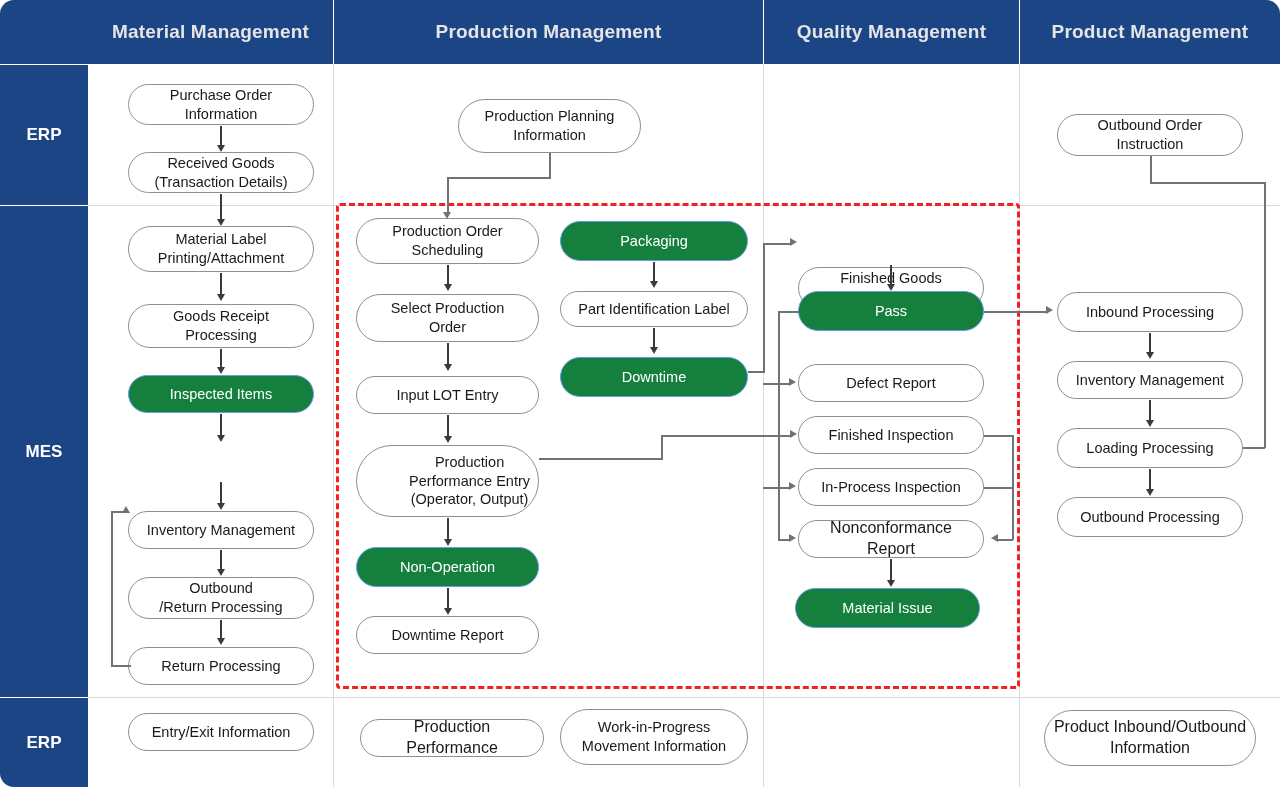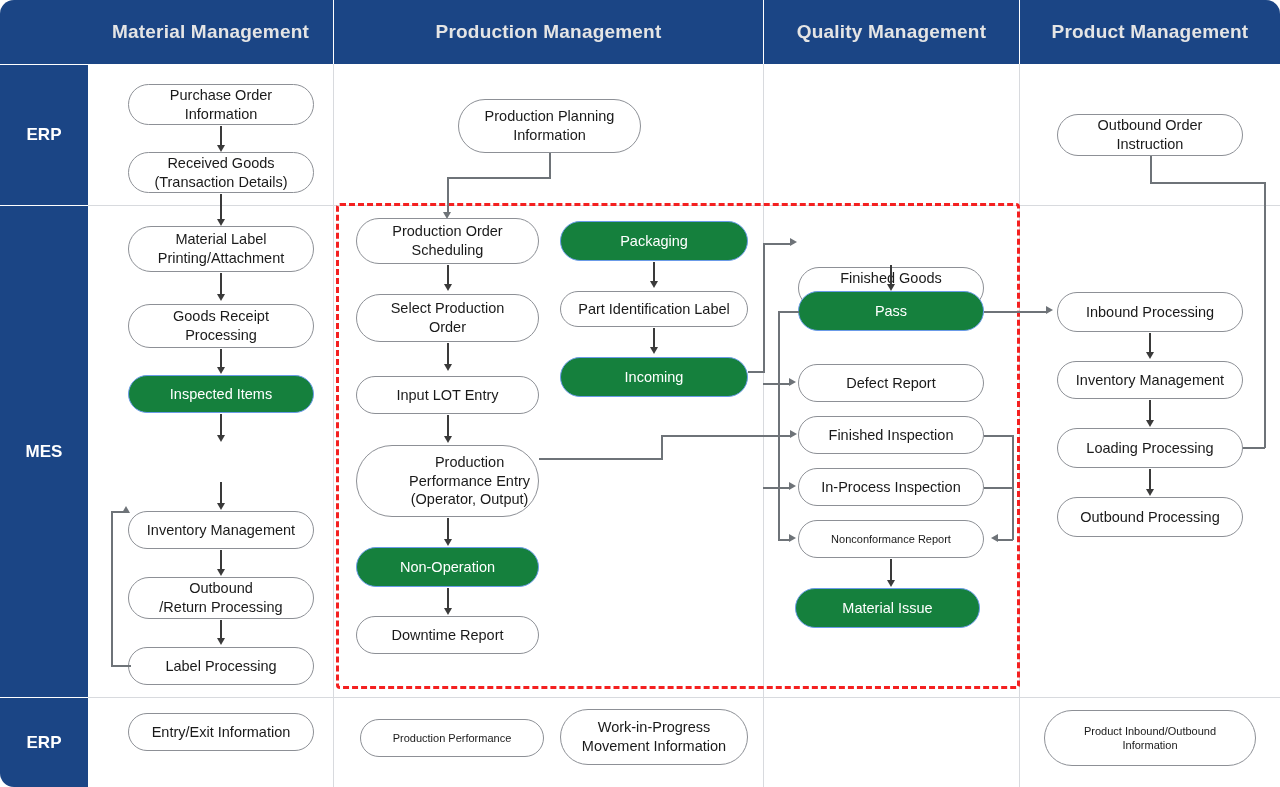--- a/index.html
+++ b/index.html
@@ -57,21 +57,21 @@
     text-align: center;
     font-size: 14.5px;
     line-height: 1.3;
     padding: 4px 8px;
   }
   .node.blue {
     background: #15803d;
     border-color: #6B9BE8;
     color: #ffffff;
   }
-  .node.sm { font-size: 11px; }
+  .node.sm { font-size: 16px; }
 
   
   .conn { position: absolute; background: #6e7378; }
   .conn.v { width: 1.6px; }
   .conn.h { height: 1.6px; }
   .conn.thick.v { width: 2.2px; }
   .conn.thick.h { height: 2.2px; }
 
   
   .arrow-down {
@@ -200,21 +200,21 @@
   </div>
   <div class="node" style="left:128px; top:577px; width:186px; height:42px;">
     <span style="white-space:pre-line">Outbound
 /Return Processing</span>
   </div>
   <div class="arrow-down" style="left:214px; top:620px; height:25px;">
     <div class="shaft"></div>
       <div class="head"></div>
   </div>
   <div class="node" style="left:128px; top:647px; width:186px; height:38px;">
-    <span style="white-space:pre-line">Label Processing</span>
+    <span style="white-space:pre-line">Return Processing</span>
   </div>
 
   <div class="conn h" style="left:111px; top:665px; width:20px;"></div>
   <div class="conn v" style="left:111px; top:512px; height:154px;"></div>
   <div class="conn h" style="left:111px; top:511px; width:16px;"></div>
   <div class="ah up" style="left:122px; top:506px;"></div>
 
   <div class="node" style="left:458px; top:99px; width:183px; height:54px;">
     <span style="white-space:pre-line">Production Planning
 Information</span>
@@ -276,21 +276,21 @@
       <div class="head"></div>
   </div>
   <div class="node" style="left:560px; top:291px; width:188px; height:36px;">
     <span style="white-space:pre-line">Part Identification Label</span>
   </div>
   <div class="arrow-down" style="left:647px; top:328px; height:26px;">
     <div class="shaft"></div>
       <div class="head"></div>
   </div>
   <div class="node blue" style="left:560px; top:357px; width:188px; height:40px;">
-    <span style="white-space:pre-line">Incoming</span>
+    <span style="white-space:pre-line">Downtime</span>
   </div>
 
   <div class="conn thick h" style="left:748px; top:371px; width:17px;"></div>
   <div class="conn thick v" style="left:763px; top:243px; height:130px;"></div>
   <div class="conn thick h" style="left:763px; top:243px; width:29px;"></div>
   <div class="ah right" style="left:790px; top:238px;"></div>
 
   <div class="conn h" style="left:539px; top:458px; width:124px;"></div>
   <div class="conn v" style="left:661px; top:435px; height:24px;"></div>
   <div class="conn h" style="left:661px; top:435px; width:131px;"></div>

